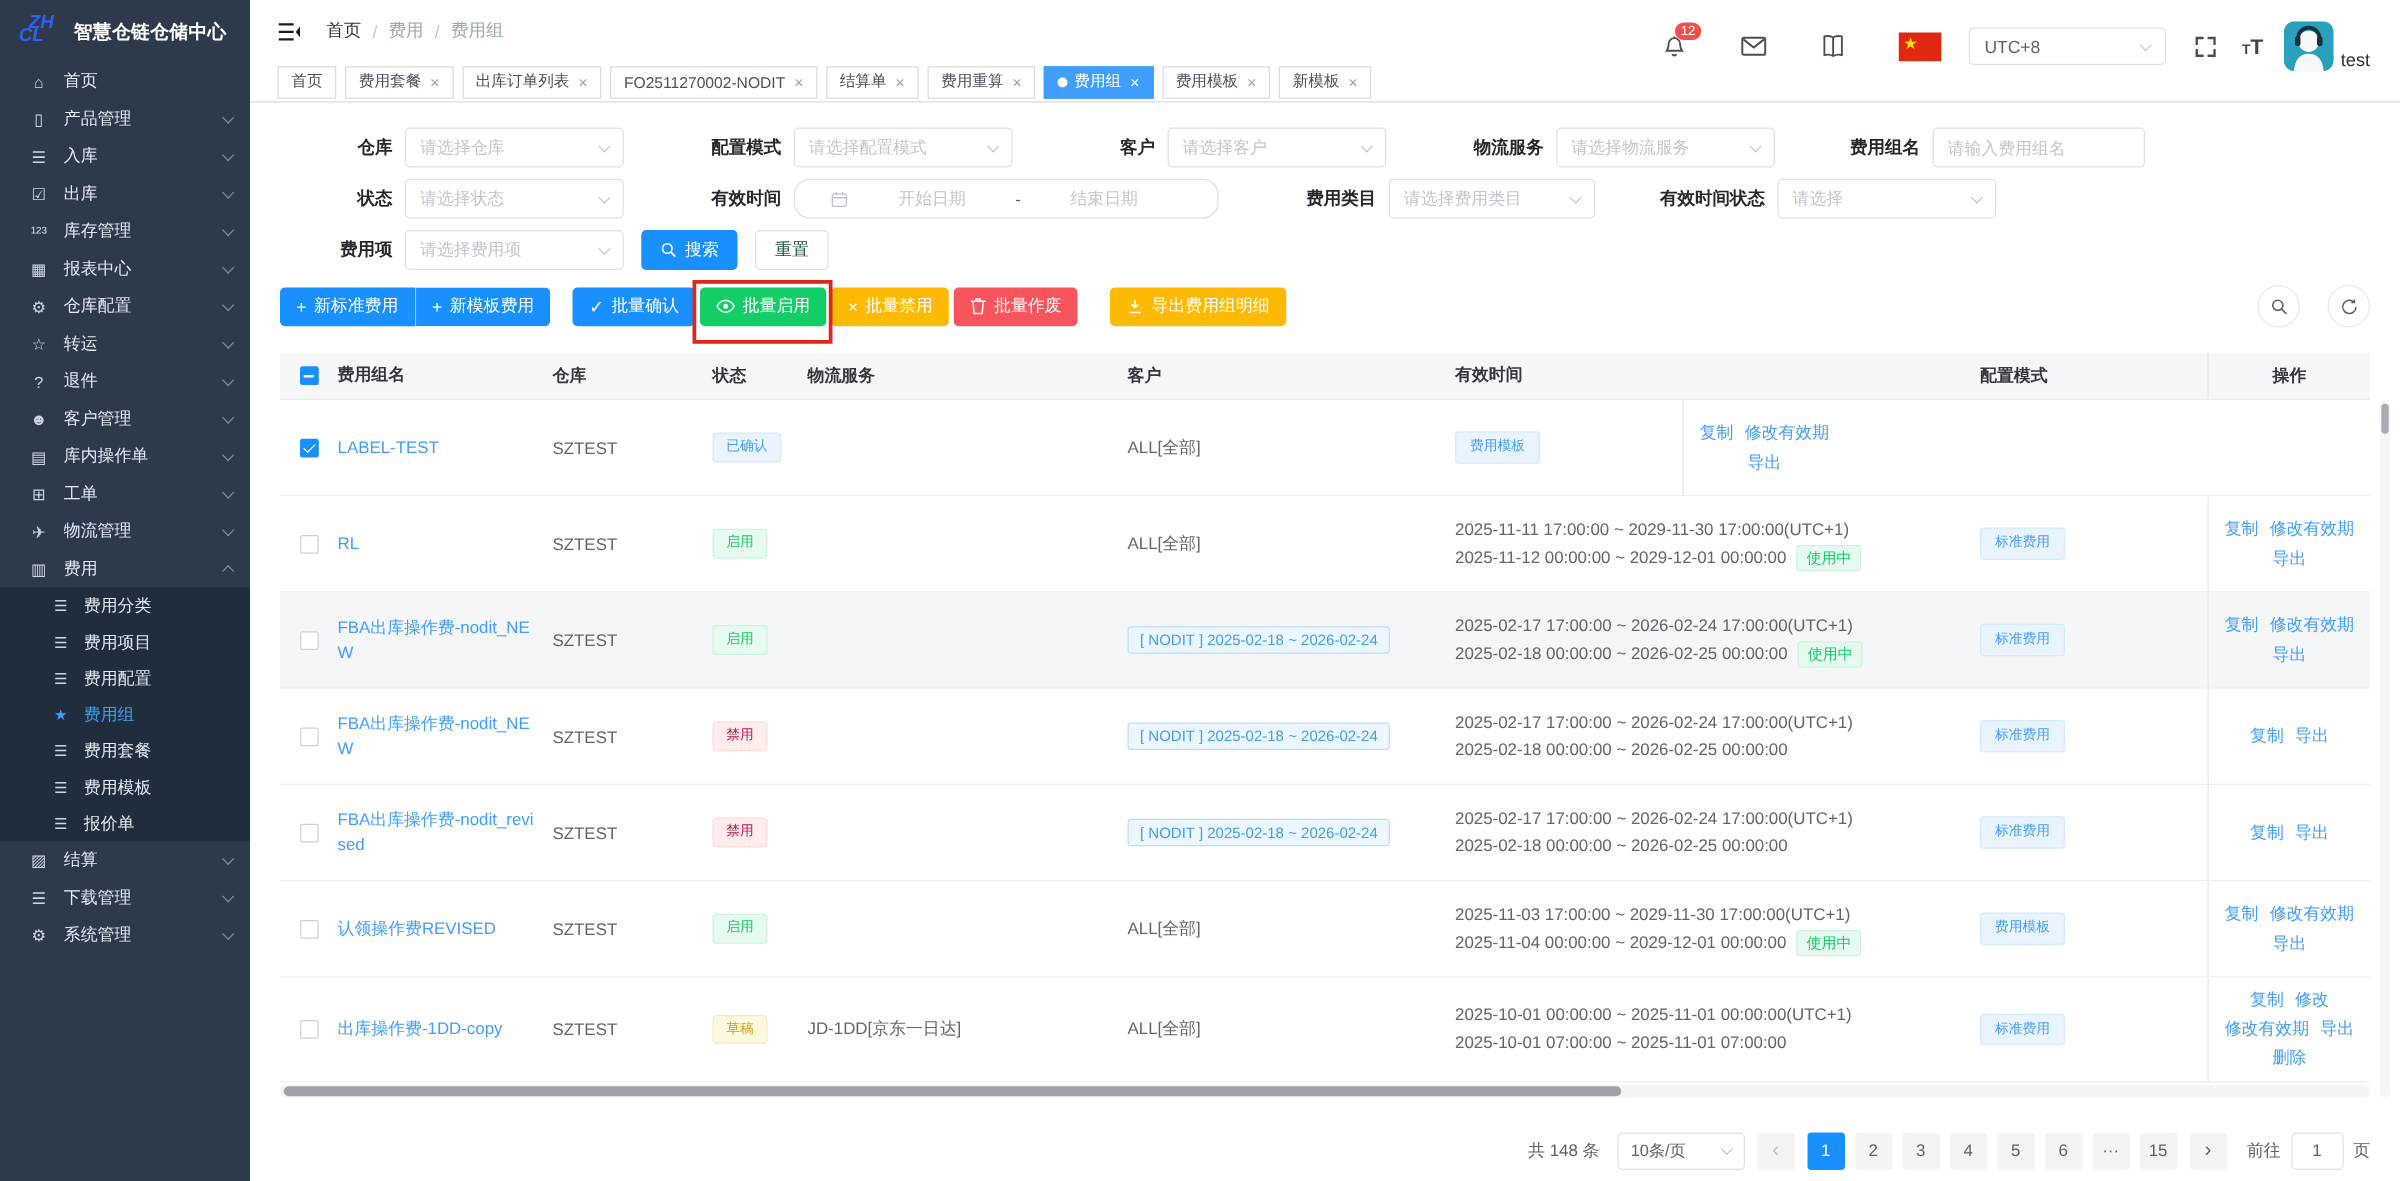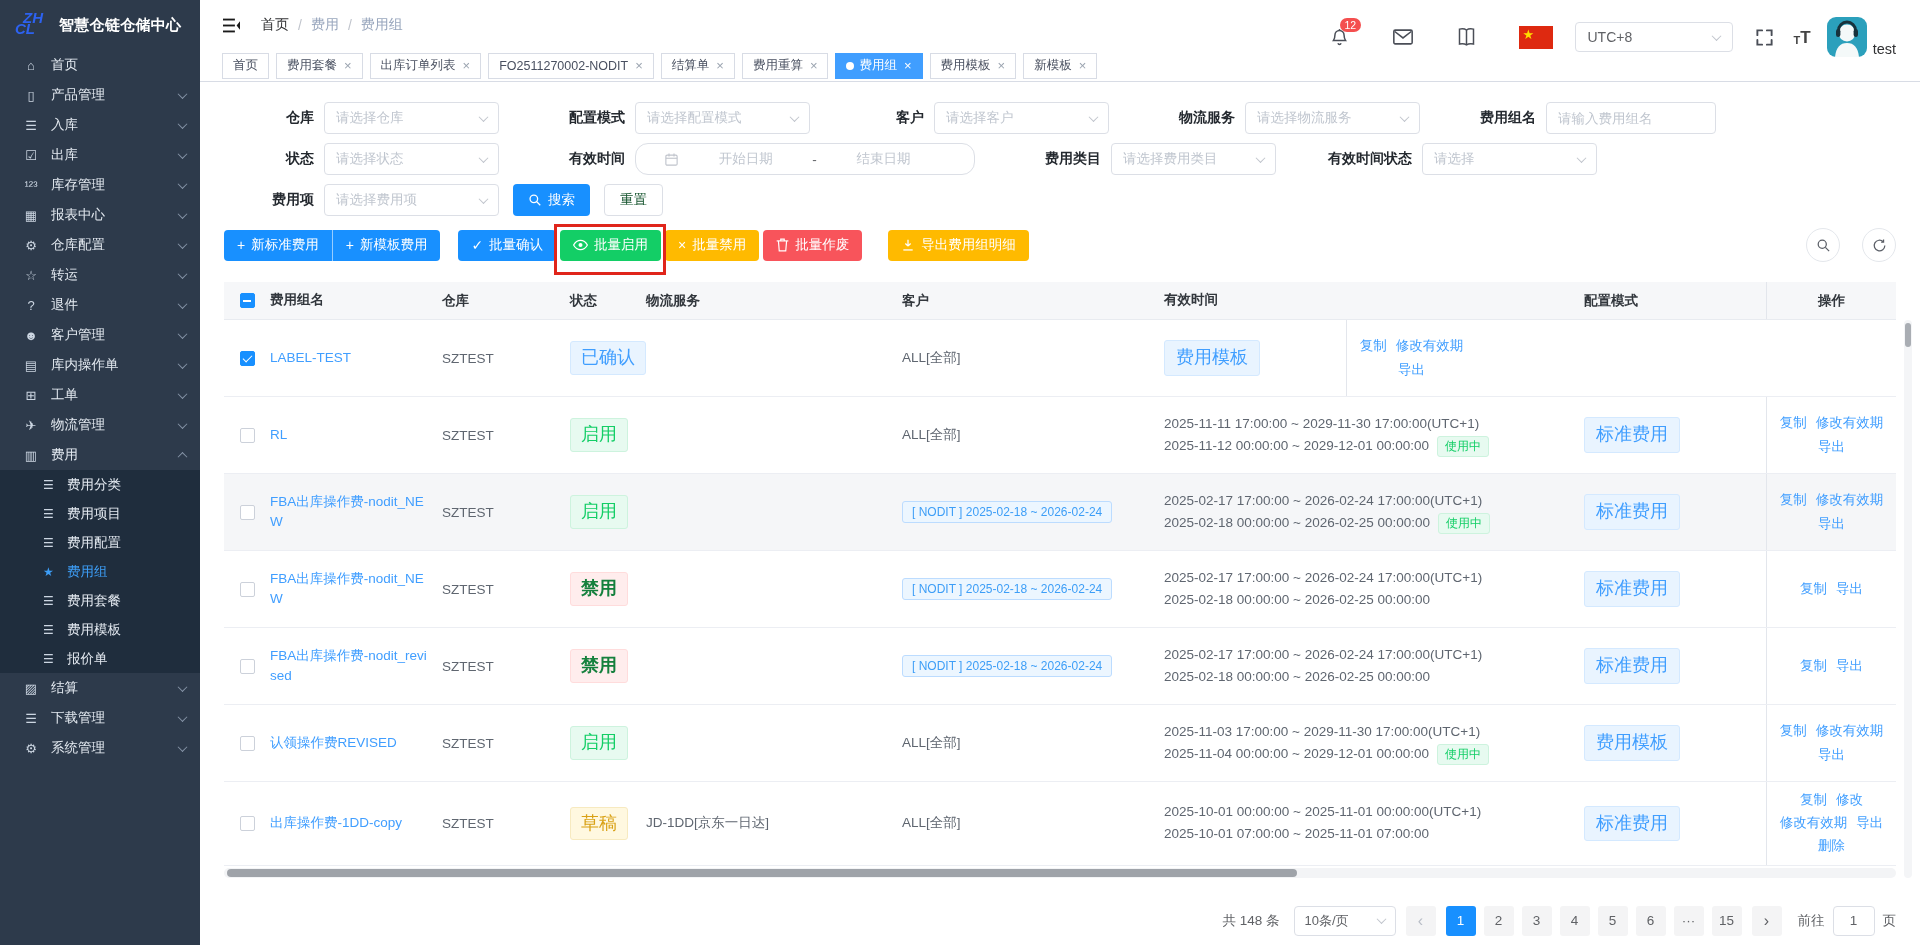--- a/index.html
+++ b/index.html
@@ -106,24 +106,24 @@
   .c-mode { width:182px; }
   .c-ops { width:130px; border-left:1px solid #e3e6ec; align-self:stretch; display:flex; flex-wrap:wrap; justify-content:center; align-content:center; column-gap:9px; row-gap:7px; padding:10px 8px; }
   .thead .c-ops { align-content:center; }
   .op { color:#409eff; white-space:nowrap; cursor:pointer; line-height:1.2; }
   .vline2 { display:flex; align-items:center; gap:8px; }
   .cb { width:15px; height:15px; border:1px solid #ccd1da; border-radius:2px; background:#fff; position:relative; cursor:pointer; flex-shrink:0; }
   .cb-on { background:#1890ff; border-color:#1890ff; }
   .cb-on::after { content:""; position:absolute; left:4.5px; top:1.5px; width:4px; height:8px; border-right:1.6px solid #fff; border-bottom:1.6px solid #fff; transform:rotate(45deg); }
   .cb-ind { background:#1890ff; border-color:#1890ff; }
   .cb-ind::after { content:""; position:absolute; left:2.5px; top:6px; width:8px; height:2px; background:#fff; }
-  .tag { display:inline-block; padding:3px 10px; border-radius:3px; font-size:18px; line-height:1.4; white-space:nowrap; }
+  .tag { display:inline-block; padding:3px 10px; border-radius:3px; font-size:11px; line-height:1.4; white-space:nowrap; }
   .tag-blue { background:#e9f4ff; color:#409eff; border:1px solid #d4e9ff; }
   .tag-green { background:#e7faf0; color:#13ce66; border:1px solid #cdf3de; }
-  .tag-red { background:#ffeded; color:#15803d; border:1px solid #ffdcdc;font-weight:bold; }
+  .tag-red { background:#ffeded; color:#be185d; border:1px solid #ffdcdc; }
   .tag-amber { background:#fff8e0; color:#dda androidx110; border:1px solid #f7eac0; }
   .tag-amber { background:#fff8e0; color:#d9a116; border:1px solid #f7eac0; }
   .tag-use { background:#e7faf0; color:#13ce66; border:1px solid #cdf3de; padding:1px 7px; font-size:12px; }
   .tag-mode { background:#e9f4ff; color:#409eff; border:1px solid #d4e9ff; padding:4px 11px; }
   .nodit { background:#ecf6ff; color:#3d9ef7; border:1px solid #bcdcff; border-radius:3px; padding:3px 9px; font-size:12px; white-space:nowrap; display:inline-block; }
   .hscroll { height:10px; background:#f3f4f6; border-radius:5px; margin-top:2px; position:relative; width:1672px; }
   .hthumb { position:absolute; left:3px; top:1px; height:8px; width:1070px; background:#9fa3a9; border-radius:4px; cursor:pointer; }
   .vscroll { position:absolute; right:-16px; top:38px; bottom:0; width:8px; background:#f4f5f7; border-radius:4px; }
   .vthumb { position:absolute; top:3px; left:1px; width:6px; height:24px; background:#a9adb3; border-radius:3px; cursor:pointer; }
 

